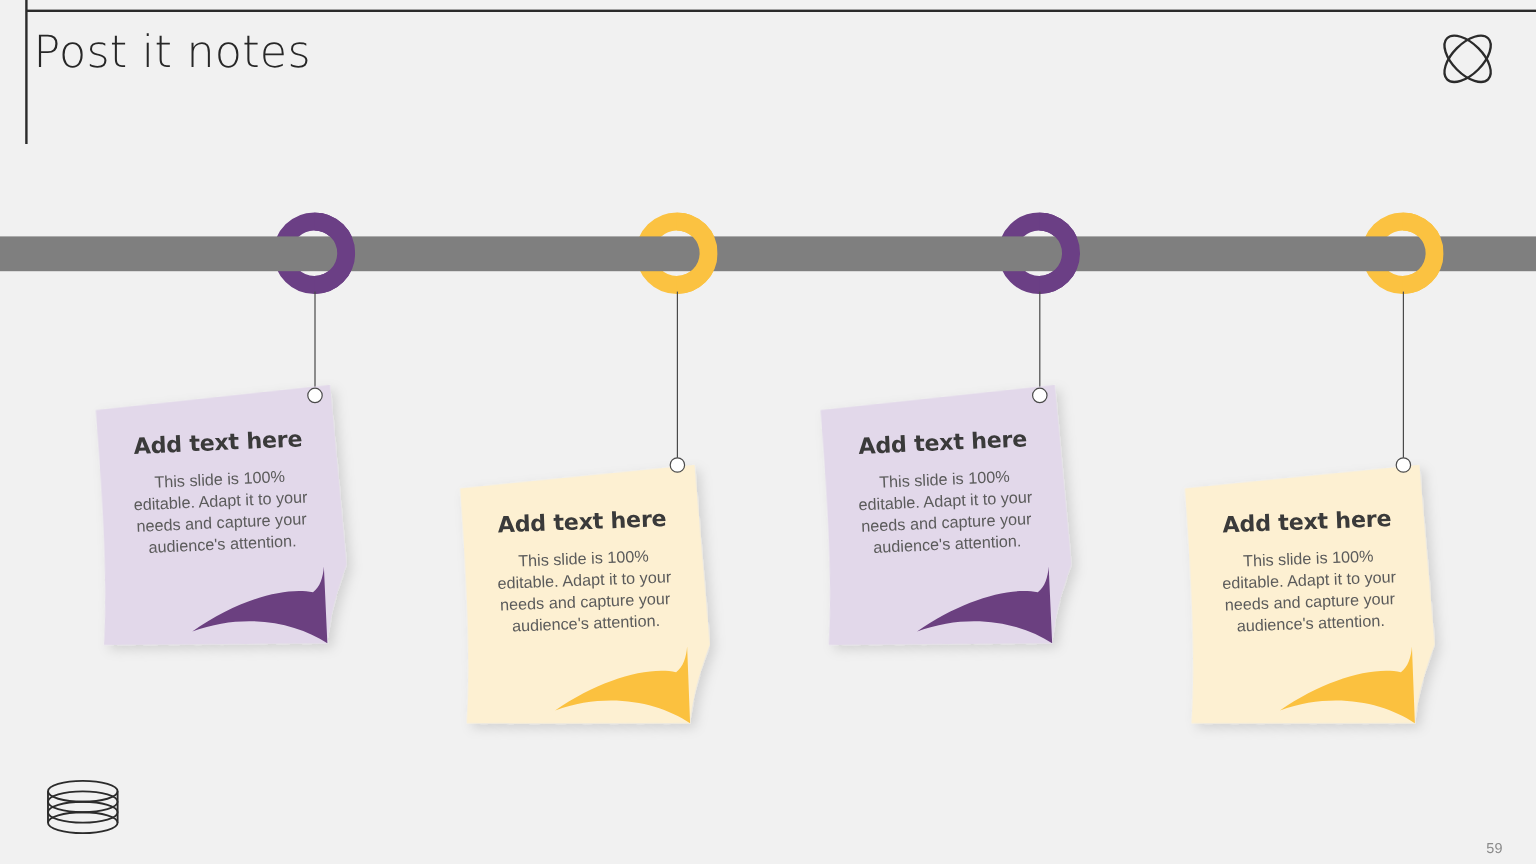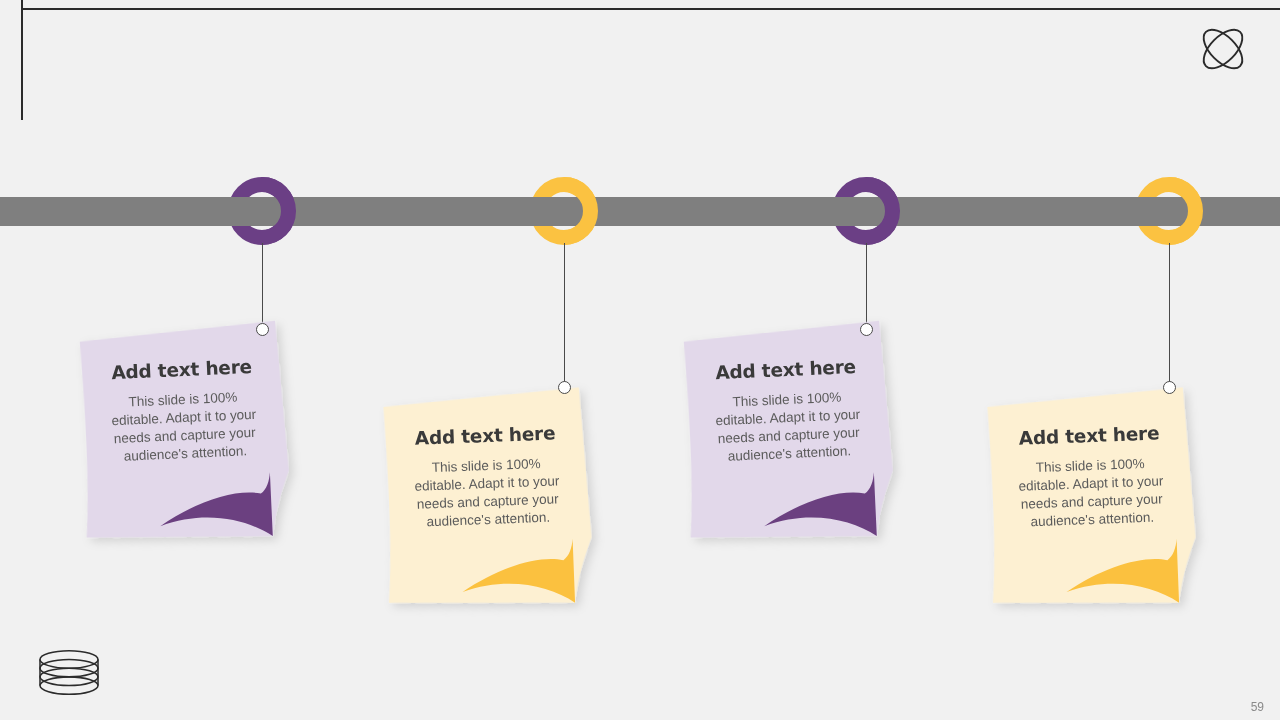--- a/index.html
+++ b/index.html
@@ -163,34 +163,35 @@
   
   .logo {
     position: absolute;
     left: 30px;
     bottom: 18px;
     width: 78px;
     height: 58px;
   }
   .page-number {
     position: absolute;
-    right: 16px;
+    right: 28px;
     bottom: 6px;
     font-size: 12px;
     color: #8a8a8a;
     font-family: "Liberation Sans", sans-serif;
   }
 </style>
 </head>
 <body>
 
 <div class="slide">
 
   <div class="header-hline"></div>
   <div class="header-vline"></div>
+  <div class="page-title">Post it notes</div>
 
   <svg class="corner-icon" viewBox="0 0 60 60">
     <ellipse cx="30" cy="30" rx="25" ry="13" fill="none" stroke="#2b2b2b" stroke-width="2" transform="rotate(45 30 30)"></ellipse>
     <ellipse cx="30" cy="30" rx="25" ry="13" fill="none" stroke="#2b2b2b" stroke-width="2" transform="rotate(-45 30 30)"></ellipse>
   </svg>
 
   <div id="rings-back">
       <div class="hanger" style="left: 262px;">
         <div class="ring ring-back" style="border-color: rgb(107, 63, 133);"></div>
       </div>

